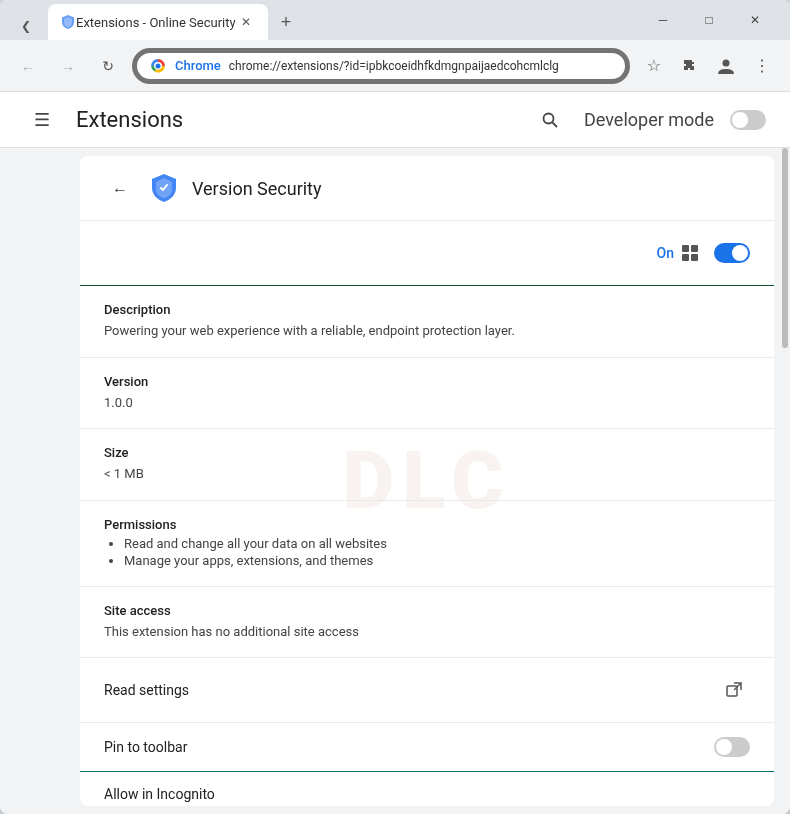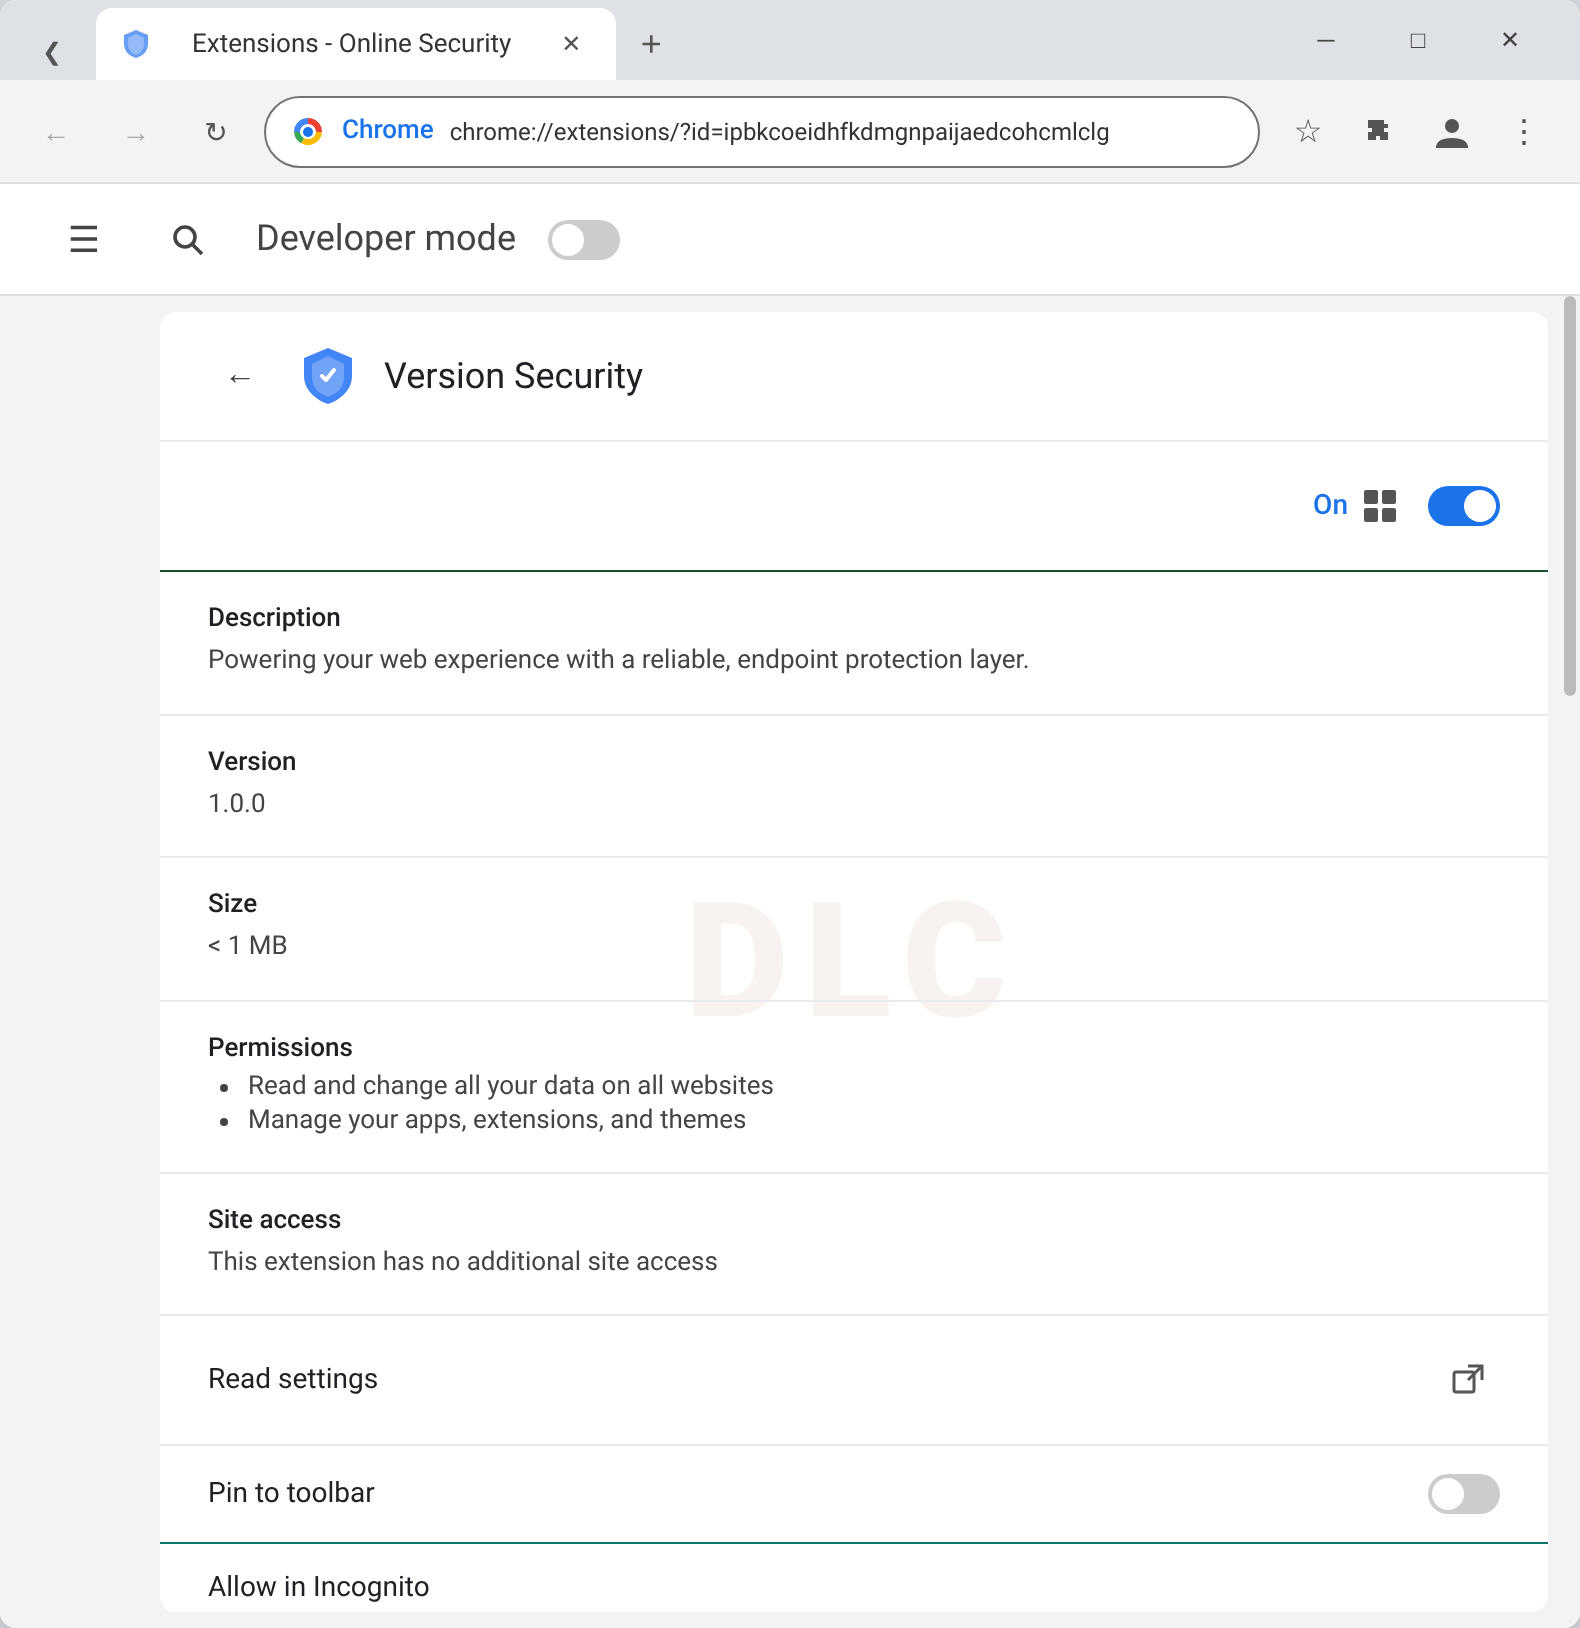--- a/index.html
+++ b/index.html
@@ -74,21 +74,21 @@
       height: 36px;
       background: #fff;
       border-radius: 8px 8px 0 0;
       display: flex;
       align-items: center;
       padding: 0 12px;
       min-width: 220px;
       max-width: 280px;
       font-size: 13px;
       color: #333;
-      gap: 20px;
+      gap: 0;
       position: relative;
     }
     .tab-item .tab-favicon {
       width: 16px;
       height: 16px;
       flex-shrink: 0;
     }
     .tab-item .tab-title {
       flex: 1;
       white-space: nowrap;
@@ -152,21 +152,21 @@
 
     .address-input-wrapper {
       flex: 1;
       height: 36px;
       background: #fff;
       border-radius: 18px;
       display: flex;
       align-items: center;
       padding: 0 12px;
       gap: 8px;
-      border: 1px solid #737373;
+      border: 5px solid #737373;
     }
     .chrome-logo-text {
       font-size: 13px;
       font-weight: 500;
       color: #1a73e8;
     }
     .address-url {
       flex: 1;
       font-size: 12px;
       color: #333;
@@ -565,20 +565,21 @@
       </button>
       <button class="addr-icon-btn">⋮</button>
     </div>
   </div>
 
   <div class="page-content">
     <div class="page-wrapper">
 
       <div class="ext-header-row">
         <button class="hamburger-btn">☰</button>
+        <span class="page-title-text">Extensions</span>
         <div class="header-right">
           <button class="search-icon-btn">
             <svg width="18" height="18" viewBox="0 0 18 18">
               <circle cx="7.5" cy="7.5" r="5" stroke="#444" stroke-width="1.8" fill="none"></circle>
               <line x1="11.5" y1="11.5" x2="16" y2="16" stroke="#444" stroke-width="1.8"></line>
             </svg>
           </button>
           <span class="dev-mode-label">Developer mode</span>
           <div class="toggle-switch"></div>
         </div>

